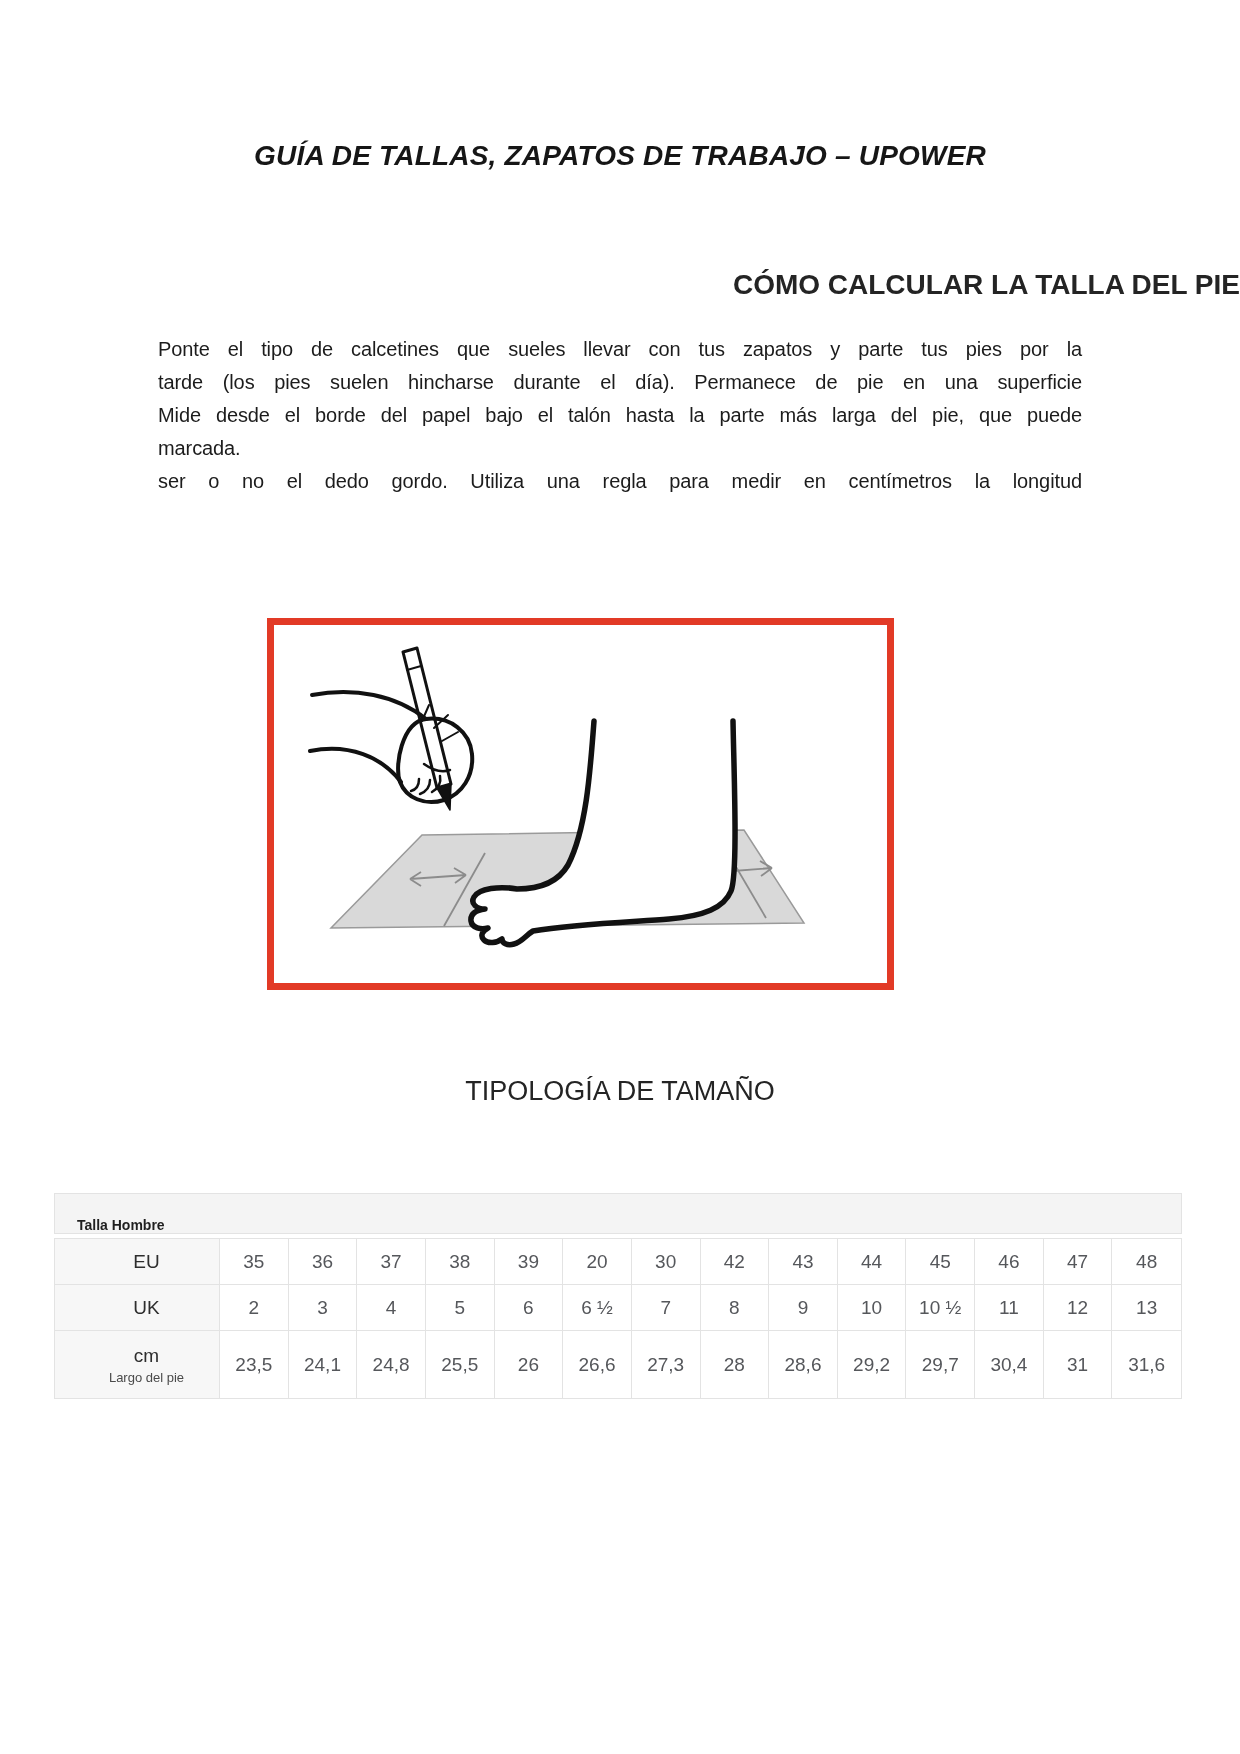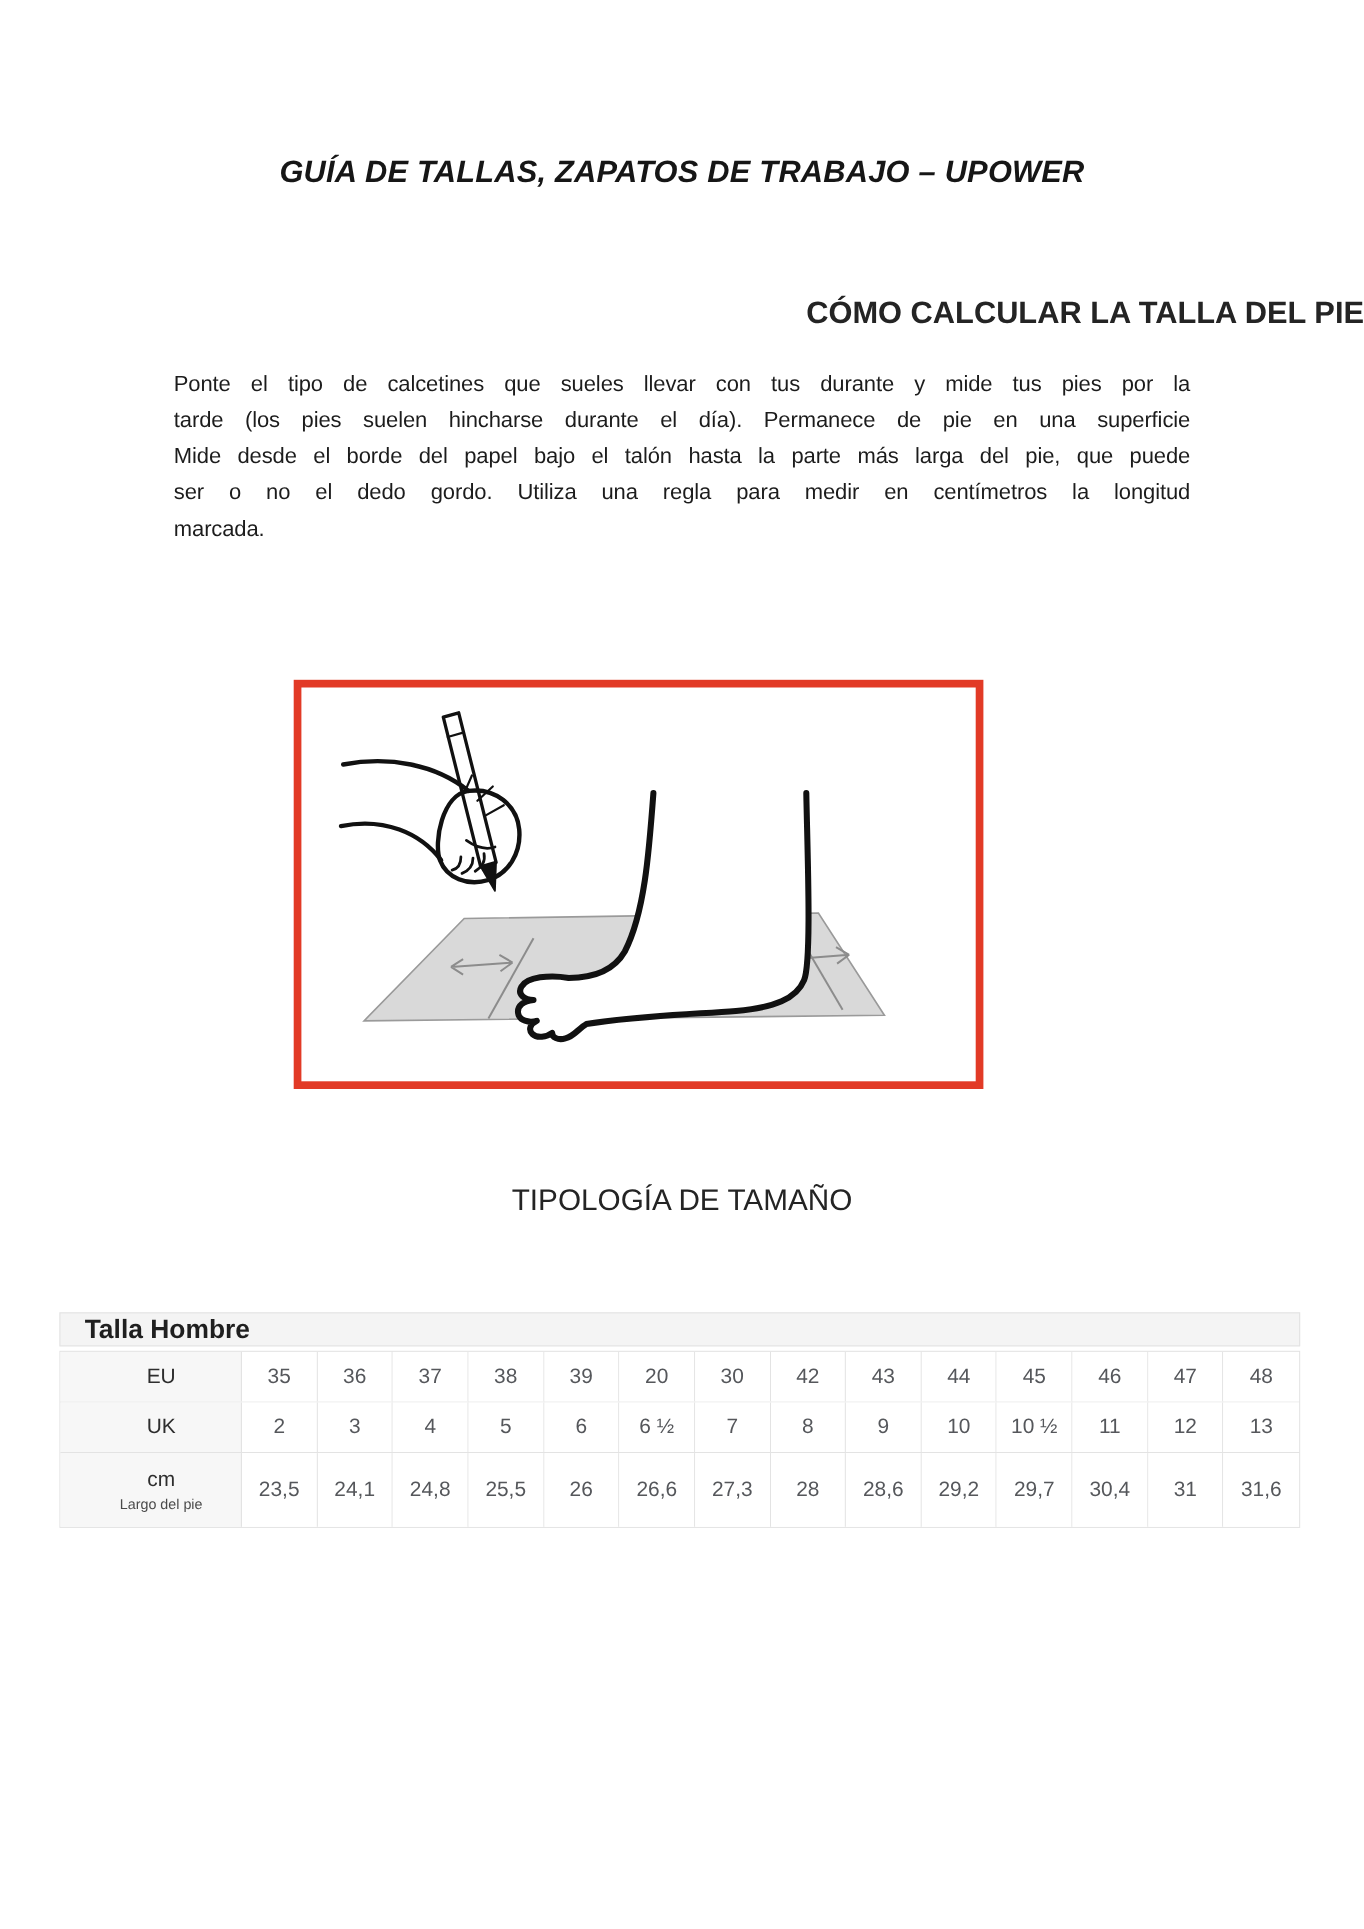--- a/index.html
+++ b/index.html
@@ -36,25 +36,25 @@
     width:613px;height:358px;
     border:7px solid var(--accent,#e23a26);
     background:#ffffff;
   }
   .figure svg{display:block;width:100%;height:100%;}
   .paper{fill:var(--paper_gray,#d9d9d9);stroke:#9a9a9a;stroke-width:1.5;}
   .guide{stroke:#8c8c8c;stroke-width:1.8;fill:none;}
   .ink{stroke:#111111;fill:none;stroke-linecap:round;stroke-linejoin:round;}
   .sizetable{position:absolute;left:54px;top:1193px;width:1128px;}
   .thead{
-    box-sizing:border-box;height:31px;
+    box-sizing:border-box;height:41px;
     background:var(--table_header_bg,#f4f4f4);
     border:1px solid var(--table_border,#e3e3e3);
-    display:flex;align-items:center;padding-left:22px;
-    font-weight:bold;font-size:24px;color:#1f1f1f;
+    display:flex;align-items:flex-end;padding-left:22px;
+    font-weight:bold;font-size:14px;color:#1f1f1f;
     margin-bottom:4px;
   }
   .tgrid{box-sizing:border-box;border:1px solid var(--table_border,#e3e3e3);background:#fff;}
   .trow{display:grid;grid-template-columns:165px repeat(14,1fr);}
   .trow.r-eu{height:45px;}
   .trow.r-uk{height:45px;}
   .trow.r-cm{height:67px;}
   .trow + .trow{border-top:1px solid var(--table_border,#e3e3e3);}
   .tlabel{
     background:var(--table_label_bg,#f7f7f7);
@@ -73,25 +73,25 @@
 </head>
 <body>
 
 <div id="page">
 
   <div class="h1">GUÍA DE TALLAS, ZAPATOS DE TRABAJO – UPOWER</div>
 
   <div class="h2">CÓMO CALCULAR LA TALLA DEL PIE</div>
 
   <div class="intro">
-    <div class="pline">Ponte el tipo de calcetines que sueles llevar con tus durante y mide tus pies por la</div>
+    <div class="pline">Ponte el tipo de calcetines que sueles llevar con tus zapatos y parte tus pies por la</div>
     <div class="pline">tarde (los pies suelen hincharse durante el día). Permanece de pie en una superficie</div>
     <div class="pline">Mide desde el borde del papel bajo el talón hasta la parte más larga del pie, que puede</div>
+    <div class="pline last">marcada.</div>
     <div class="pline">ser o no el dedo gordo. Utiliza una regla para medir en centímetros la longitud</div>
-    <div class="pline last">marcada.</div>
   </div>
 
   <div class="figure">
     <svg viewBox="0 0 613 358" xmlns="http://www.w3.org/2000/svg">
 
       <polygon class="paper" points="148,210 470,205 530,298 57,303"></polygon>
 
       <path class="guide" d="M211,228 L170,301"></path>
       <path class="guide" d="M448,218 L492,293"></path>
       <path class="guide" d="M136,254 L192,250 M136,254 l11,-7 M136,254 l11,7 M192,250 l-12,-7 M192,250 l-11,8"></path>

